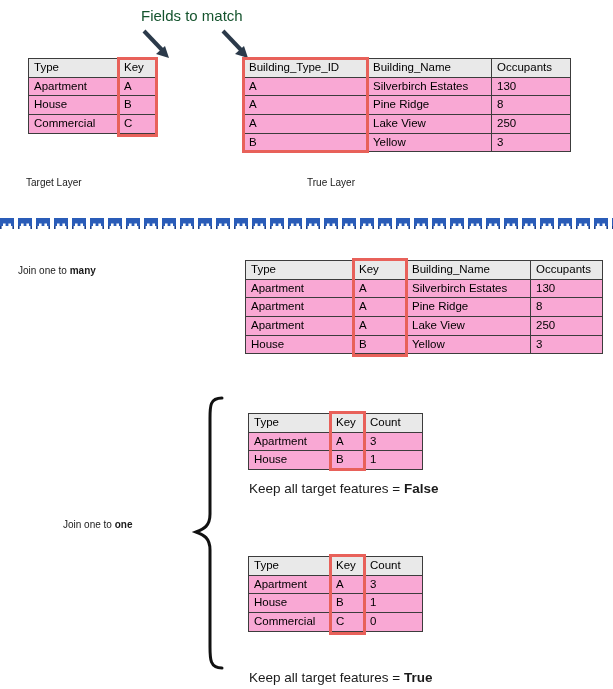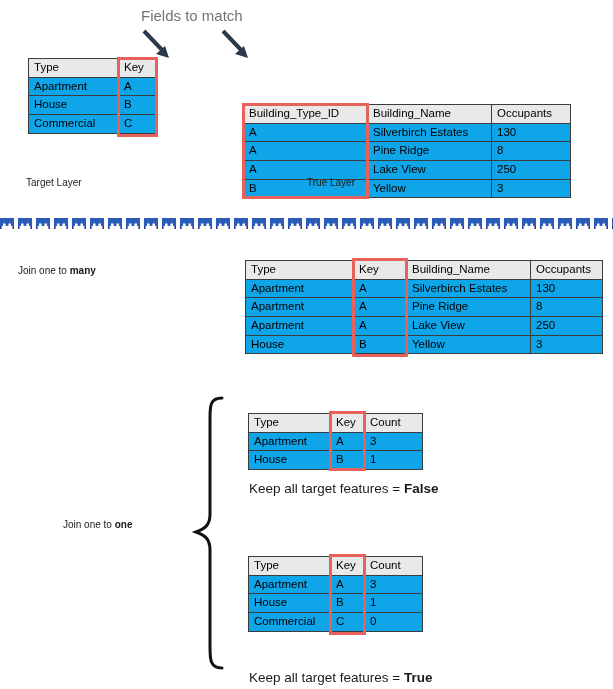--- a/index.html
+++ b/index.html
@@ -14,21 +14,21 @@
     overflow: hidden;
     font-family: "Liberation Sans", sans-serif;
     color: #000000;
   }
 
   .abs { position: absolute; }
 
   
   table.data-table {
     border-collapse: collapse;
-    background: #0ea5e9;
+    background: #f9a8d4;
     font-size: 11.5px;
     line-height: 1.1;
   }
   table.data-table th,
   table.data-table td {
     border: 1px solid #3c3c3c;
     padding: 2px 5px 3px 5px;
     text-align: left;
     font-weight: normal;
     white-space: nowrap;
@@ -57,21 +57,21 @@
 
   .caption {
     font-size: 13.5px;
     color: #1a1a1a;
     white-space: nowrap;
   }
   .caption b { font-weight: bold; }
 
   .heading {
     font-size: 15px;
-    color: #737373;
+    color: #14532d;
     white-space: nowrap;
   }
 
   
   #divider-strip {
     left: 0;
     top: 218px;
     width: 613px;
     height: 11px;
   }
@@ -110,21 +110,21 @@
       </tr>
       <tr>
         <td>Commercial</td>
         <td>C</td>
       </tr>
     </tbody>
   </table>
   <div class="key-highlight" style="left:89px; top:-1px; width:41px; height:80px;"></div>
 </div>
 
-<div class="abs" style="left:243px; top:58px;margin-top:46px;">
+<div class="abs" style="left:243px; top:58px;">
   <table class="data-table">
     <thead>
       <tr>
         <th style="width:124px;">Building_Type_ID</th>
         <th style="width:124px;">Building_Name</th>
         <th style="width:79px;">Occupants</th>
       </tr>
     </thead>
     <tbody>
       <tr>

